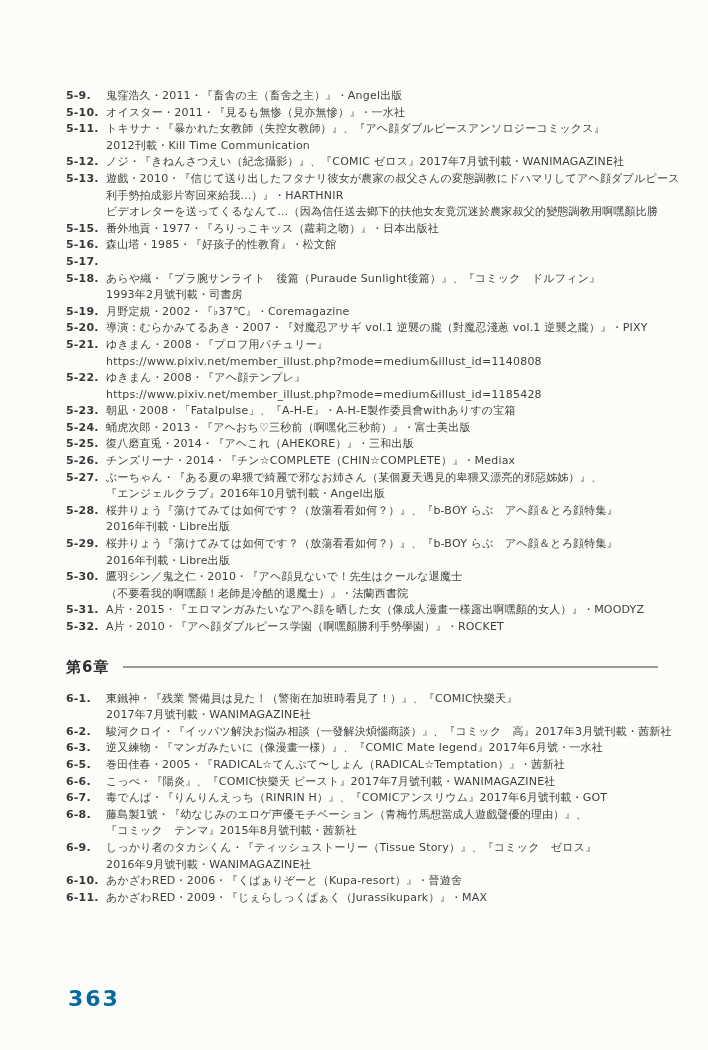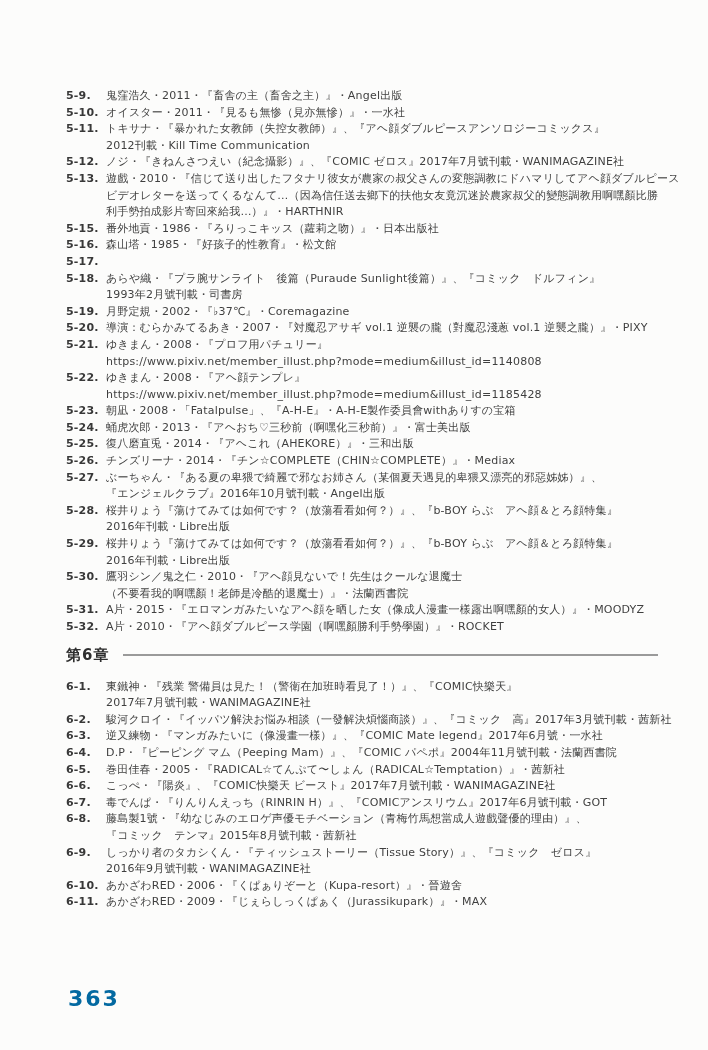--- a/index.html
+++ b/index.html
@@ -8,21 +8,21 @@
     background:#fcfcfb;overflow:hidden;
     font-family:"DejaVu Sans",sans-serif;color:#3f3f3f;
   }
   .content{position:absolute;left:66px;top:88px;width:592px;}
   .section{display:block;}
   .entry{padding-left:40px;}
   .line{font-size:11px;line-height:16.6px;height:16.6px;white-space:nowrap;letter-spacing:0.2px;}
   .line.first{display:flex;margin-left:-40px;}
   .line.flush{margin-left:-40px;}
   .label{display:inline-block;width:40px;flex:none;font-weight:bold;color:#383838;}
-  .chapter-heading-row{display:flex;align-items:center;margin-top:9px;margin-bottom:13px;height:21px;}
+  .chapter-heading-row{display:flex;align-items:center;margin-top:21px;margin-bottom:13px;height:21px;}
   .chapter-heading{font-size:15px;font-weight:bold;color:#2e2e2e;letter-spacing:1px;flex:none;}
   .heading-rule{flex:1;height:0;border-top:2px solid #9a9a9a;margin-left:14px;}
   .pagenum{position:absolute;left:68px;top:986px;font-size:22px;font-weight:bold;color:#0369a1;letter-spacing:2px;}
 </style>
 </head>
 <body>
 
 <div class="page">
   <div class="content">
     <div id="sections">
@@ -50,27 +50,27 @@
             <div class="line first">
               <span class="label">5-12.</span>
               <span class="text">ノジ・『きねんさつえい（紀念攝影）』、『COMIC ゼロス』2017年7月號刊載・WANIMAGAZINE社</span>
             </div>
           </div>
           <div class="entry">
             <div class="line first">
               <span class="label">5-13.</span>
               <span class="text">遊戲・2010・『信じて送り出したフタナリ彼女が農家の叔父さんの変態調教にドハマリしてアヘ顔ダブルピース</span>
             </div>
+            <div class="line cont">利手勢拍成影片寄回來給我…）』・HARTHNIR</div>
             <div class="line cont">ビデオレターを送ってくるなんて…（因為信任送去鄉下的扶他女友竟沉迷於農家叔父的變態調教用啊嘿顏比勝</div>
-            <div class="line cont">利手勢拍成影片寄回來給我…）』・HARTHNIR</div>
           </div>
           <div class="entry">
             <div class="line first">
               <span class="label">5-15.</span>
-              <span class="text">番外地貢・1986・『ろりっこキッス（蘿莉之吻）』・日本出版社</span>
+              <span class="text">番外地貢・1977・『ろりっこキッス（蘿莉之吻）』・日本出版社</span>
             </div>
           </div>
           <div class="entry">
             <div class="line first">
               <span class="label">5-16.</span>
               <span class="text">森山塔・1985・『好孩子的性教育』・松文館</span>
             </div>
           </div>
           <div class="entry">
             <div class="line first">
@@ -190,26 +190,20 @@
           <div class="entry">
             <div class="line first">
               <span class="label">6-2.</span>
               <span class="text">駿河クロイ・『イッパツ解決お悩み相談（一發解決煩惱商談）』、『コミック　高』2017年3月號刊載・茜新社</span>
             </div>
           </div>
           <div class="entry">
             <div class="line first">
               <span class="label">6-3.</span>
               <span class="text">逆又練物・『マンガみたいに（像漫畫一樣）』、『COMIC Mate legend』2017年6月號・一水社</span>
-            </div>
-          </div>
-          <div class="entry">
-            <div class="line first">
-              <span class="label">6-4.</span>
-              <span class="text">D.P・『ピーピング マム（Peeping Mam）』、『COMIC パペポ』2004年11月號刊載・法蘭西書院</span>
             </div>
           </div>
           <div class="entry">
             <div class="line first">
               <span class="label">6-5.</span>
               <span class="text">巻田佳春・2005・『RADICAL☆てんぷて〜しょん（RADICAL☆Temptation）』・茜新社</span>
             </div>
           </div>
           <div class="entry">
             <div class="line first">

